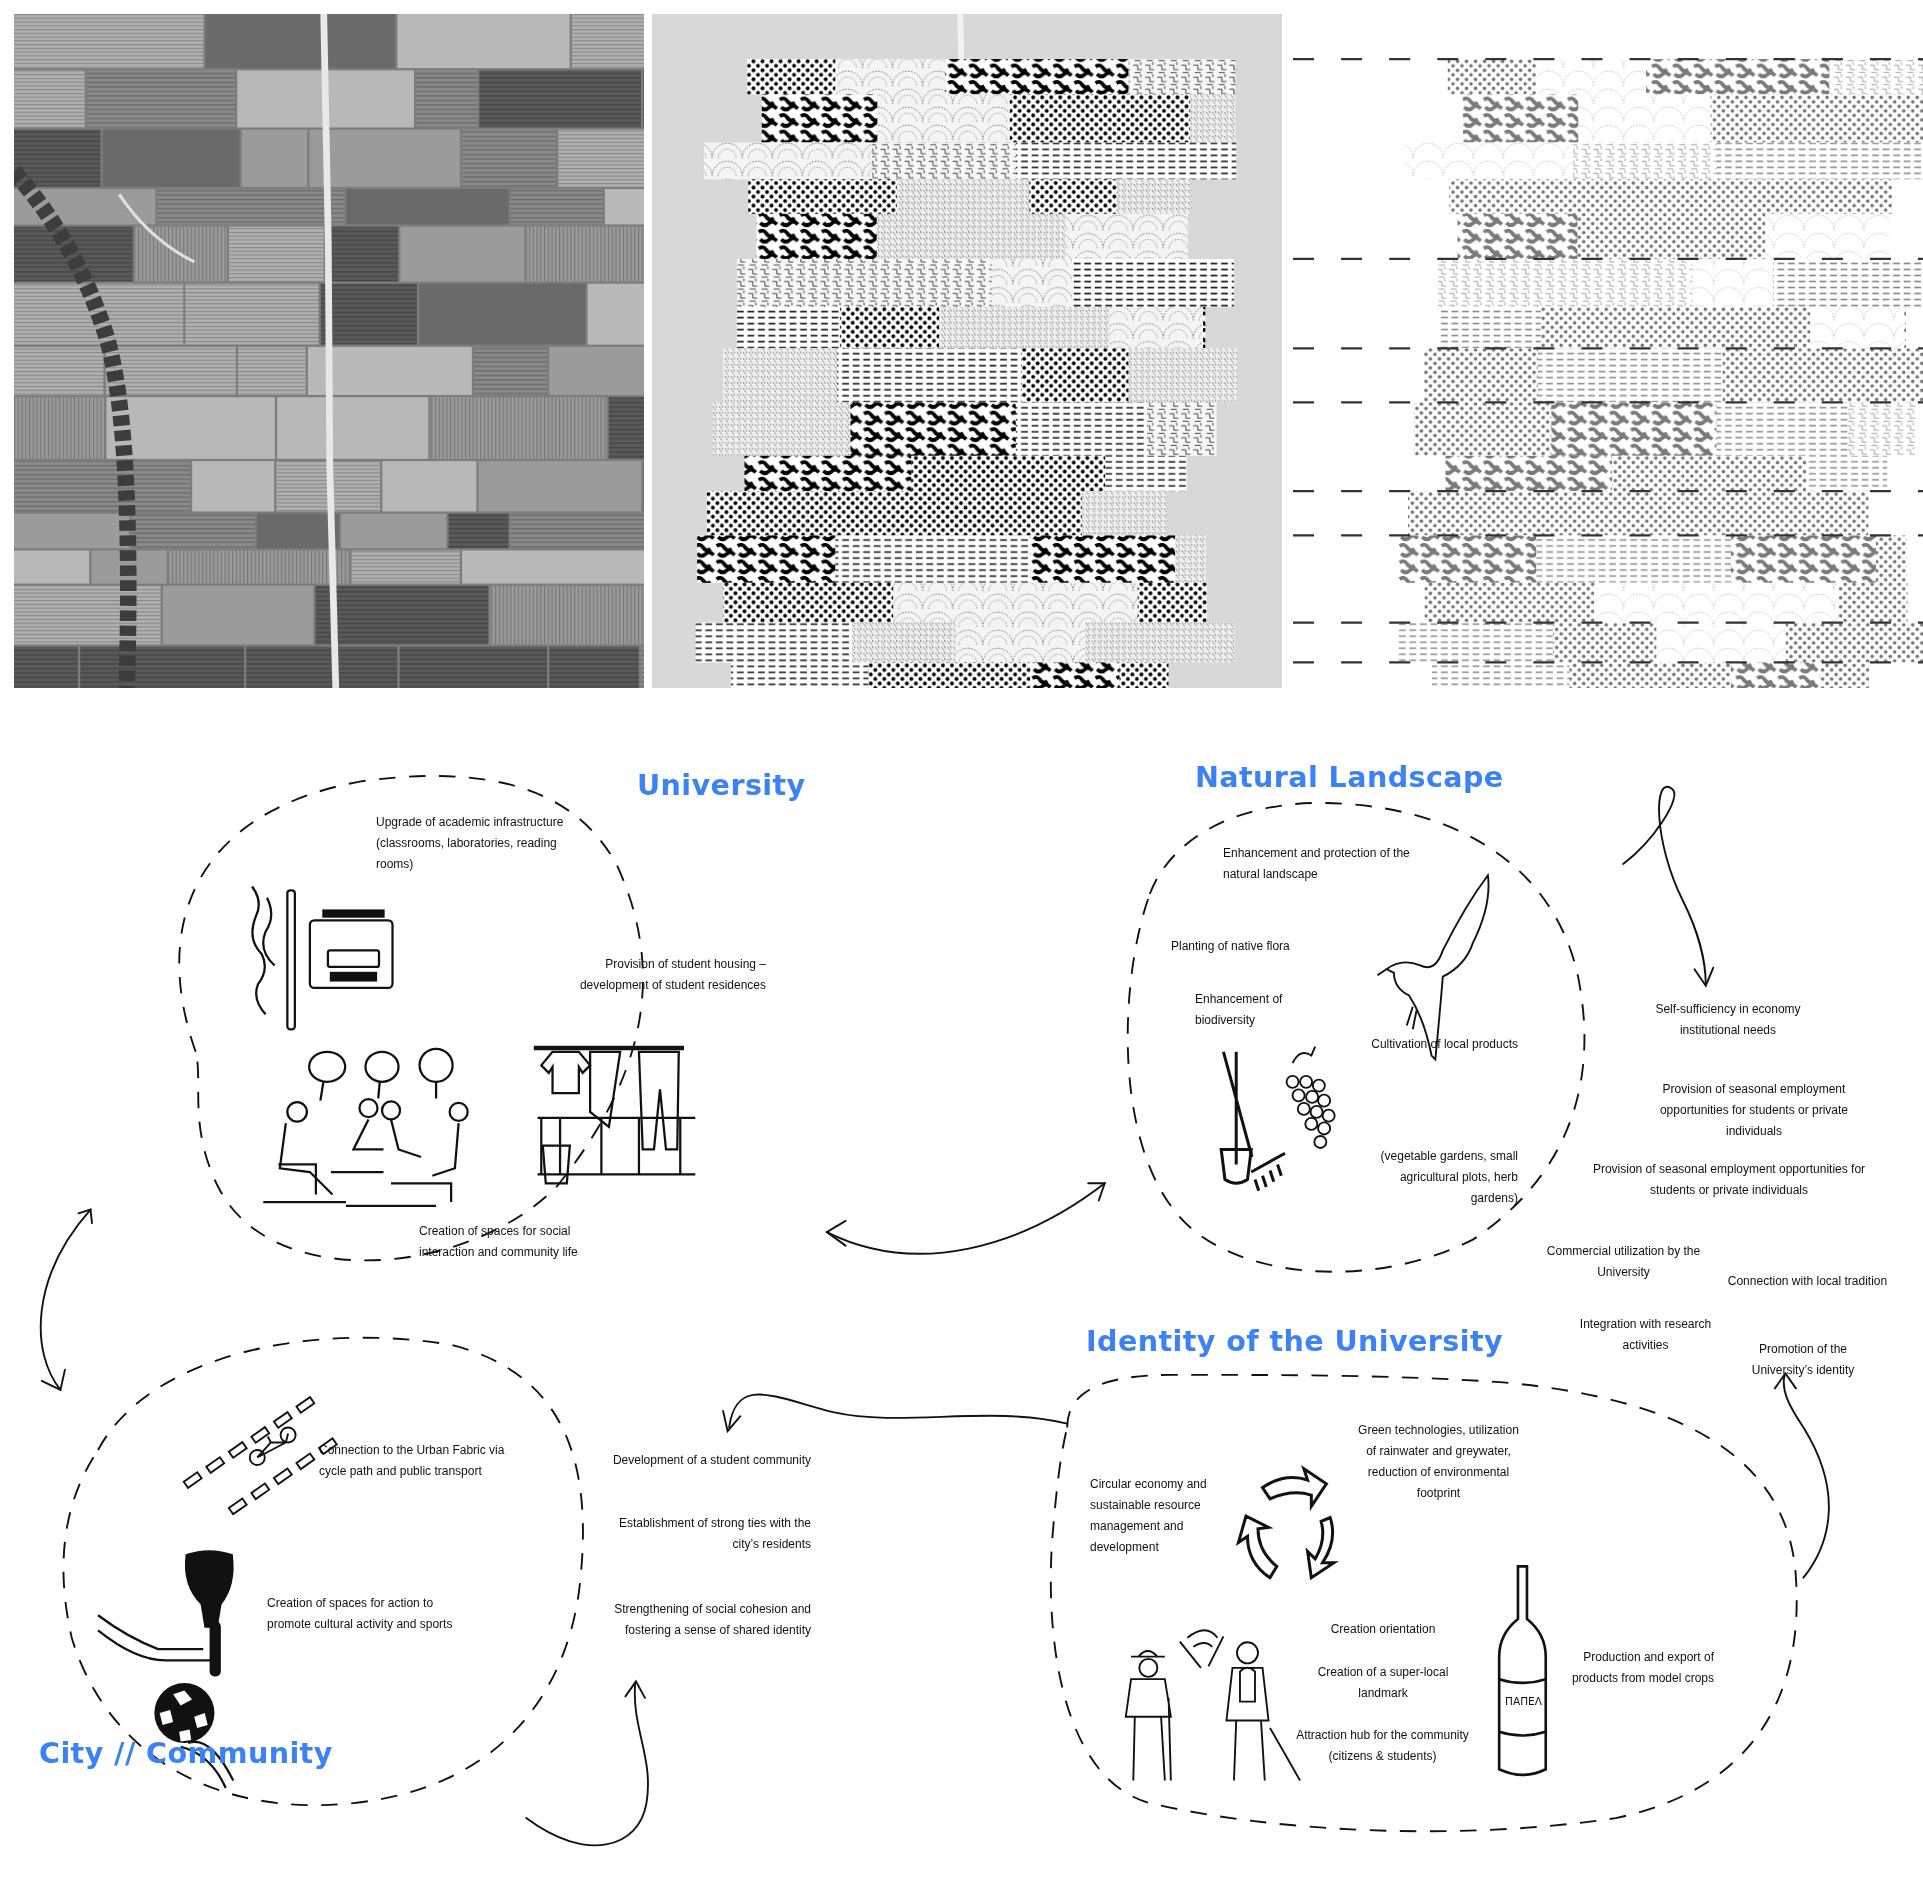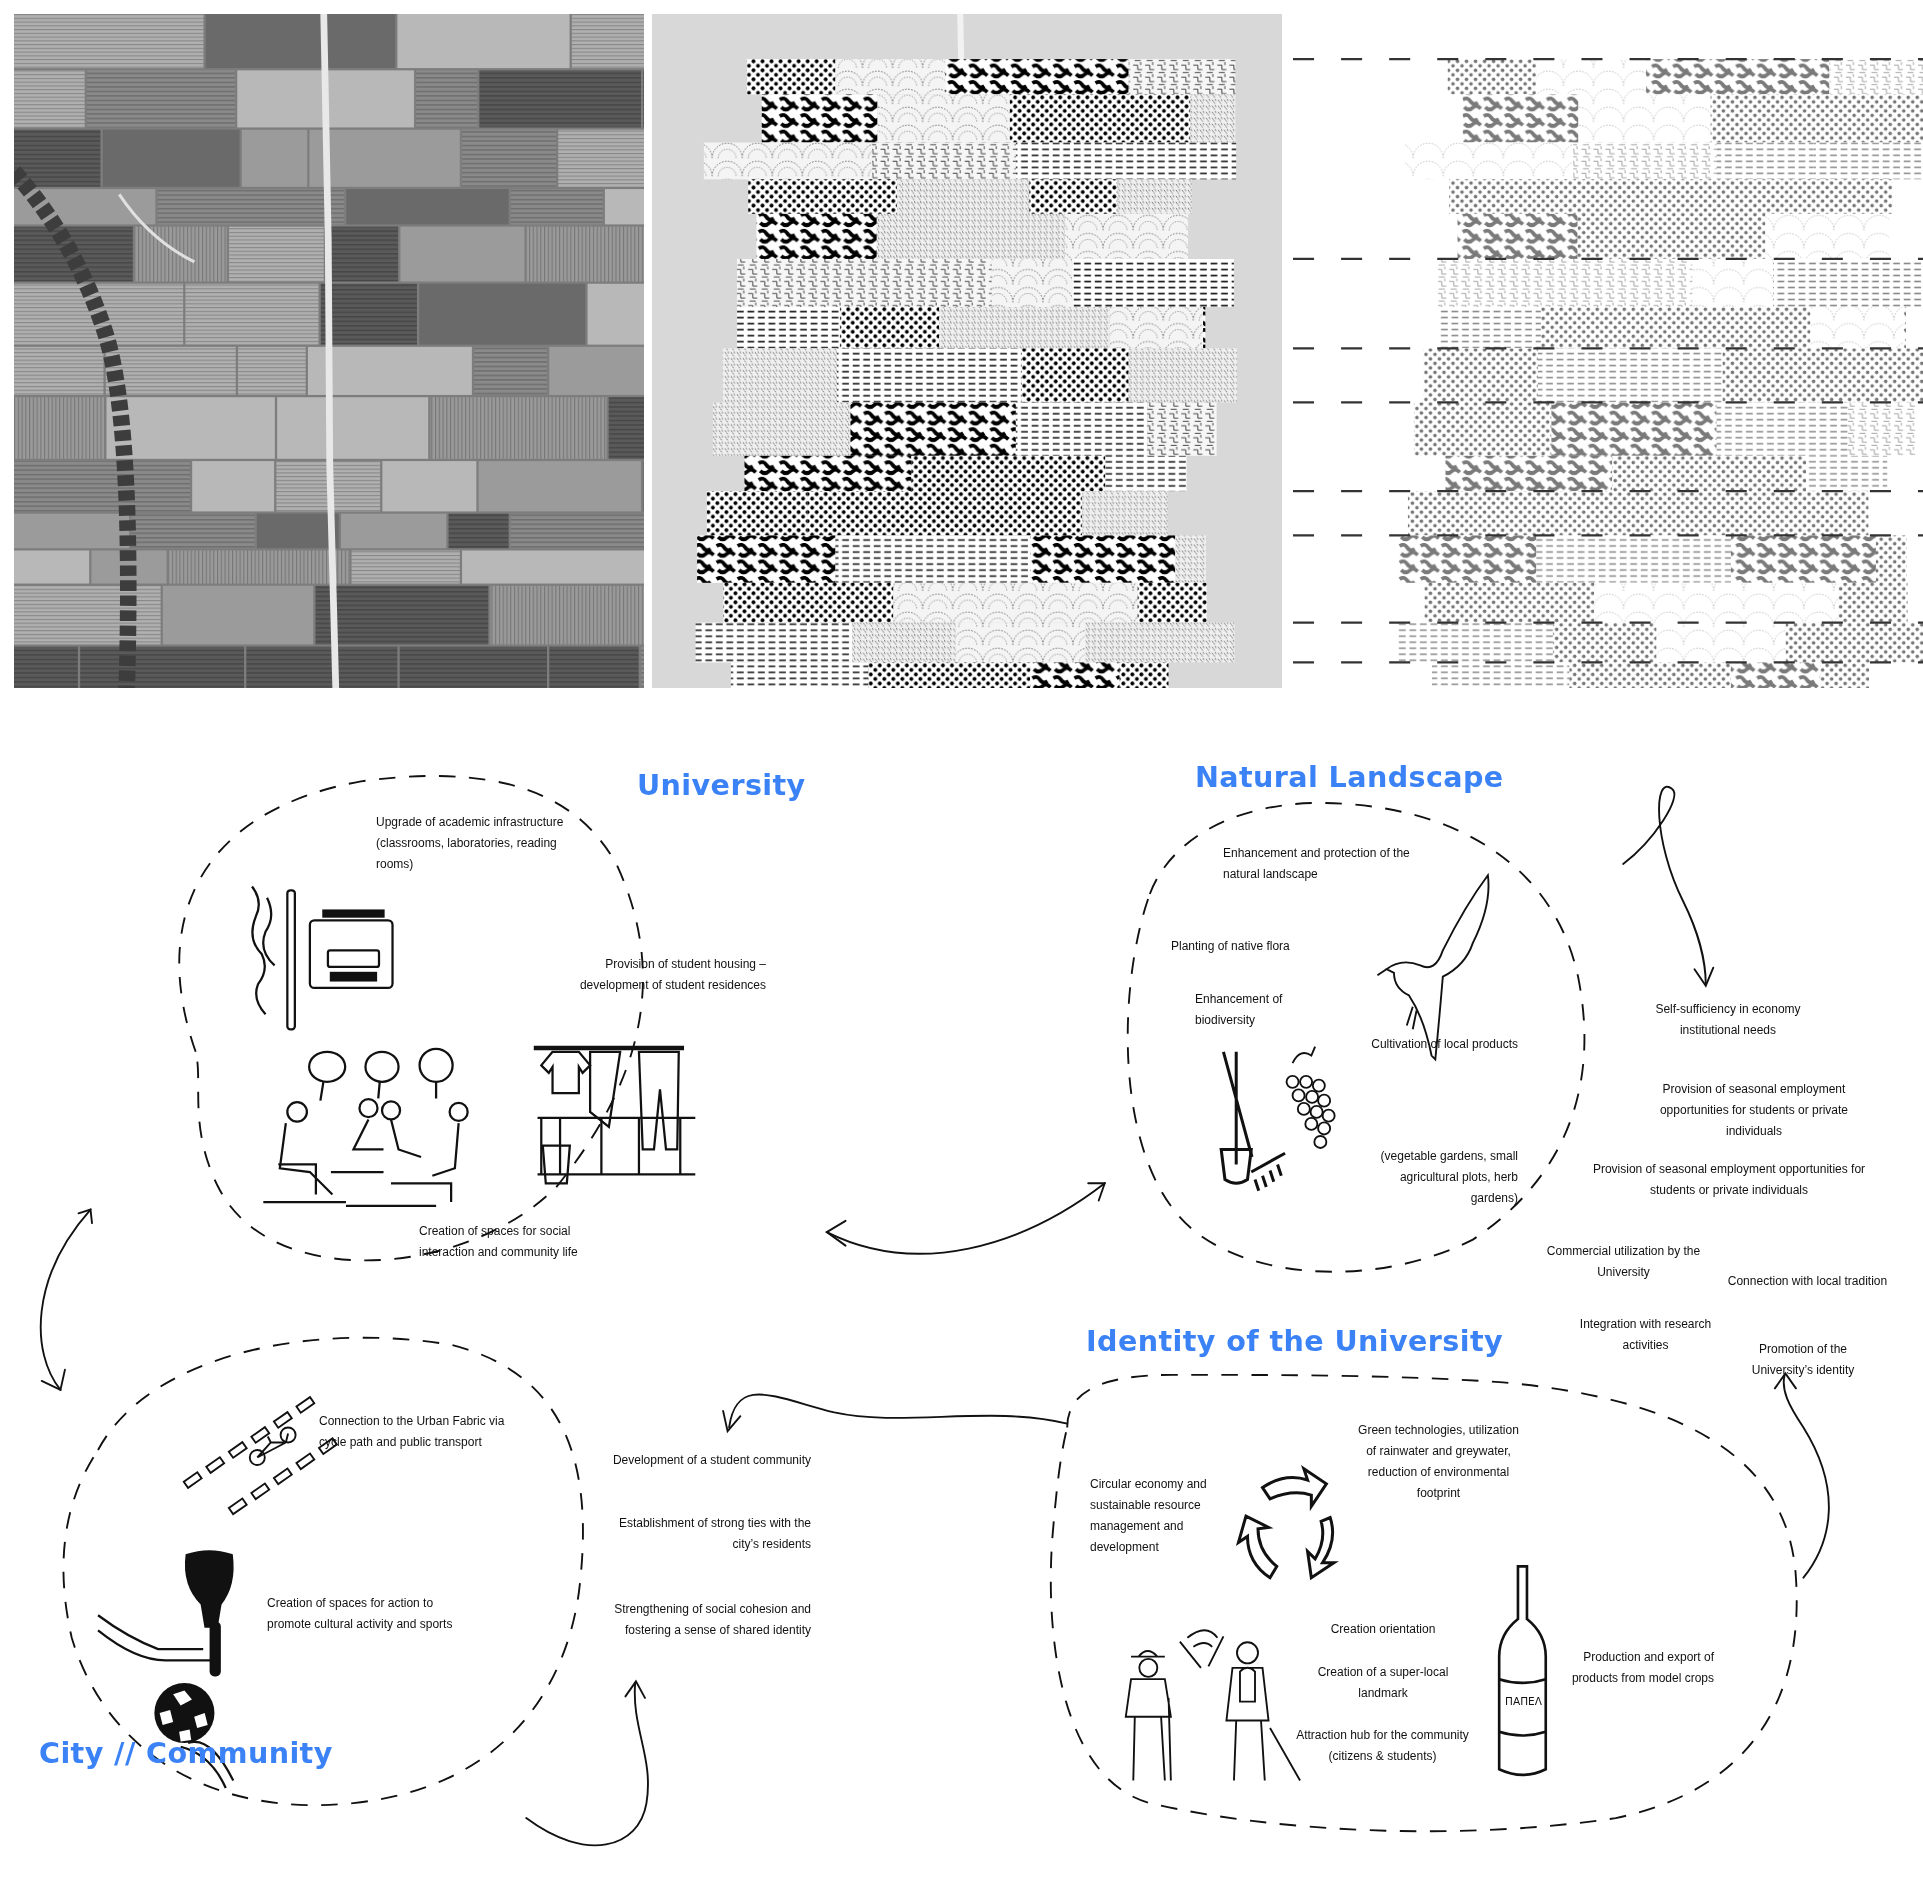--- a/index.html
+++ b/index.html
@@ -476,15 +476,15 @@
 <div class="txt c" style="left:1293px;top:1619px;width:180px;">Creation orientation</div>
 <div class="txt c" style="left:1293px;top:1662px;width:180px;">Creation of a super-local landmark</div>
 <div class="txt c" style="left:1296px;top:1725px;width:173px;">Attraction hub for the community (citizens &amp; students)</div>
 <div class="txt r" style="left:1571px;top:1647px;width:143px;">Production and export of products from model crops</div>
 <div style="position:absolute;left:1501px;top:1695px;font-family:'DejaVu Sans',sans-serif;font-size:10.5px;width:45px;text-align:center;">ΠΑΠΕΛ</div>
 
 <div class="txt r" style="left:586px;top:1450px;width:225px;">Development of a student community</div>
 <div class="txt r" style="left:616px;top:1513px;width:195px;">Establishment of strong ties with the city’s residents</div>
 <div class="txt r" style="left:601px;top:1599px;width:210px;">Strengthening of social cohesion and fostering a sense of shared identity</div>
 
-<div class="txt" style="left:319px;top:1411px;width:203px;">Connection to the Urban Fabric via cycle path and public transport</div>
+<div class="txt" style="left:319px;top:1440px;width:203px;">Connection to the Urban Fabric via cycle path and public transport</div>
 <div class="txt" style="left:267px;top:1593px;width:210px;">Creation of spaces for action to promote cultural activity and sports</div>
 
 
 </body></html>

